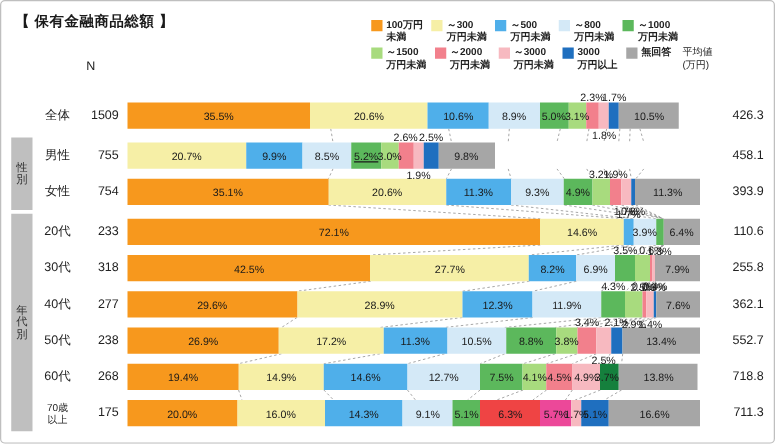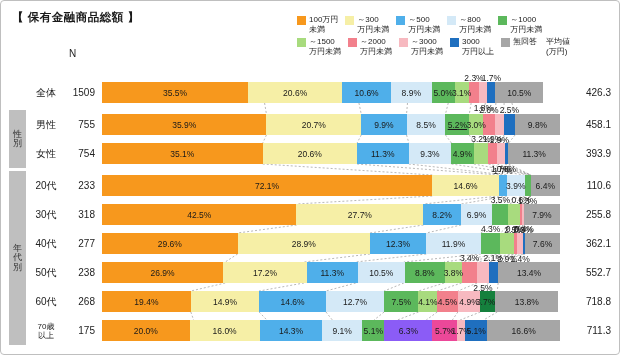--- a/index.html
+++ b/index.html
@@ -18,21 +18,21 @@
     background:#fff;
   }
   #title {
     position:absolute; left:11px; top:9px;
     font-size:11.5px; font-weight:bold; color:#1a1a1a;
     letter-spacing:.5px;
   }
   
   #legend { position:absolute; left:296px; top:14px; width:318px; }
   .legrow { display:flex; align-items:flex-start; margin-bottom:3px; }
-  .legitem { display:flex; align-items:flex-start; margin-right:7px; }
+  .legitem { display:flex; align-items:flex-start; margin-right:7px;font-weight:bold; }
   .sw { width:9px; height:9px; margin-top:1px; margin-right:3px; flex:0 0 auto; }
   .legtxt { font-size:8px; line-height:9.5px; color:#222; white-space:pre; }
   #avgheadtxt { font-size:8px; line-height:9.5px; color:#222; white-space:pre; margin-left:2px; }
   
   #nhead { position:absolute; left:68px; top:47px; font-size:10px; color:#222; }
   
   #rows { position:absolute; left:0; top:77px; width:620px; }
   .rowwrap { position:relative; height:29px; }
   .catlabel {
     position:absolute; left:27px; width:36px; top:0; height:29px;
@@ -176,23 +176,20 @@
           <div class="seg" style="width: 48.09px; background: rgb(166, 166, 166);">
             <span class="lbl">10.5%</span>
           </div>
         </div>
         <div class="avg">426.3</div>
       </div>
       <div class="rowwrap" style="position: absolute; top: 32px; left: 0px; width: 620px;">
         <div class="catlabel" style="white-space: pre;">男性</div>
         <div class="nval">755</div>
         <div class="bar">
-          <div class="seg" style="width: 164.422px; background: rgb(247, 152, 29);">
-            <span class="lbl">35.9%</span>
-          </div>
           <div class="seg" style="width: 94.806px; background: rgb(246, 239, 166);">
             <span class="lbl">20.7%</span>
           </div>
           <div class="seg" style="width: 45.342px; background: rgb(79, 175, 234);">
             <span class="lbl">9.9%</span>
           </div>
           <div class="seg" style="width: 38.93px; background: rgb(212, 233, 247);">
             <span class="lbl">8.5%</span>
           </div>
           <div class="seg" style="width: 23.816px; background: rgb(92, 184, 92); text-decoration: underline;">
@@ -436,21 +433,21 @@
           </div>
           <div class="seg" style="width: 65.494px; background: rgb(79, 175, 234);">
             <span class="lbl">14.3%</span>
           </div>
           <div class="seg" style="width: 41.678px; background: rgb(212, 233, 247);">
             <span class="lbl">9.1%</span>
           </div>
           <div class="seg" style="width: 23.358px; background: rgb(92, 184, 92);">
             <span class="lbl">5.1%</span>
           </div>
-          <div class="seg" style="width: 50px; background: #8b5cf6;">
+          <div class="seg" style="width: 50px; background: #ef4444;">
             <span class="lbl">6.3%</span>
           </div>
           <div class="seg" style="width: 26.106px; background: #ec4899;">
             <span class="lbl">5.7%</span>
           </div>
           <div class="seg" style="width: 7.786px; background: rgb(247, 185, 192);">
             <span class="lbl">1.7%</span>
           </div>
           <div class="seg" style="width: 23.358px; background: rgb(31, 111, 191);">
             <span class="lbl">5.1%</span>

